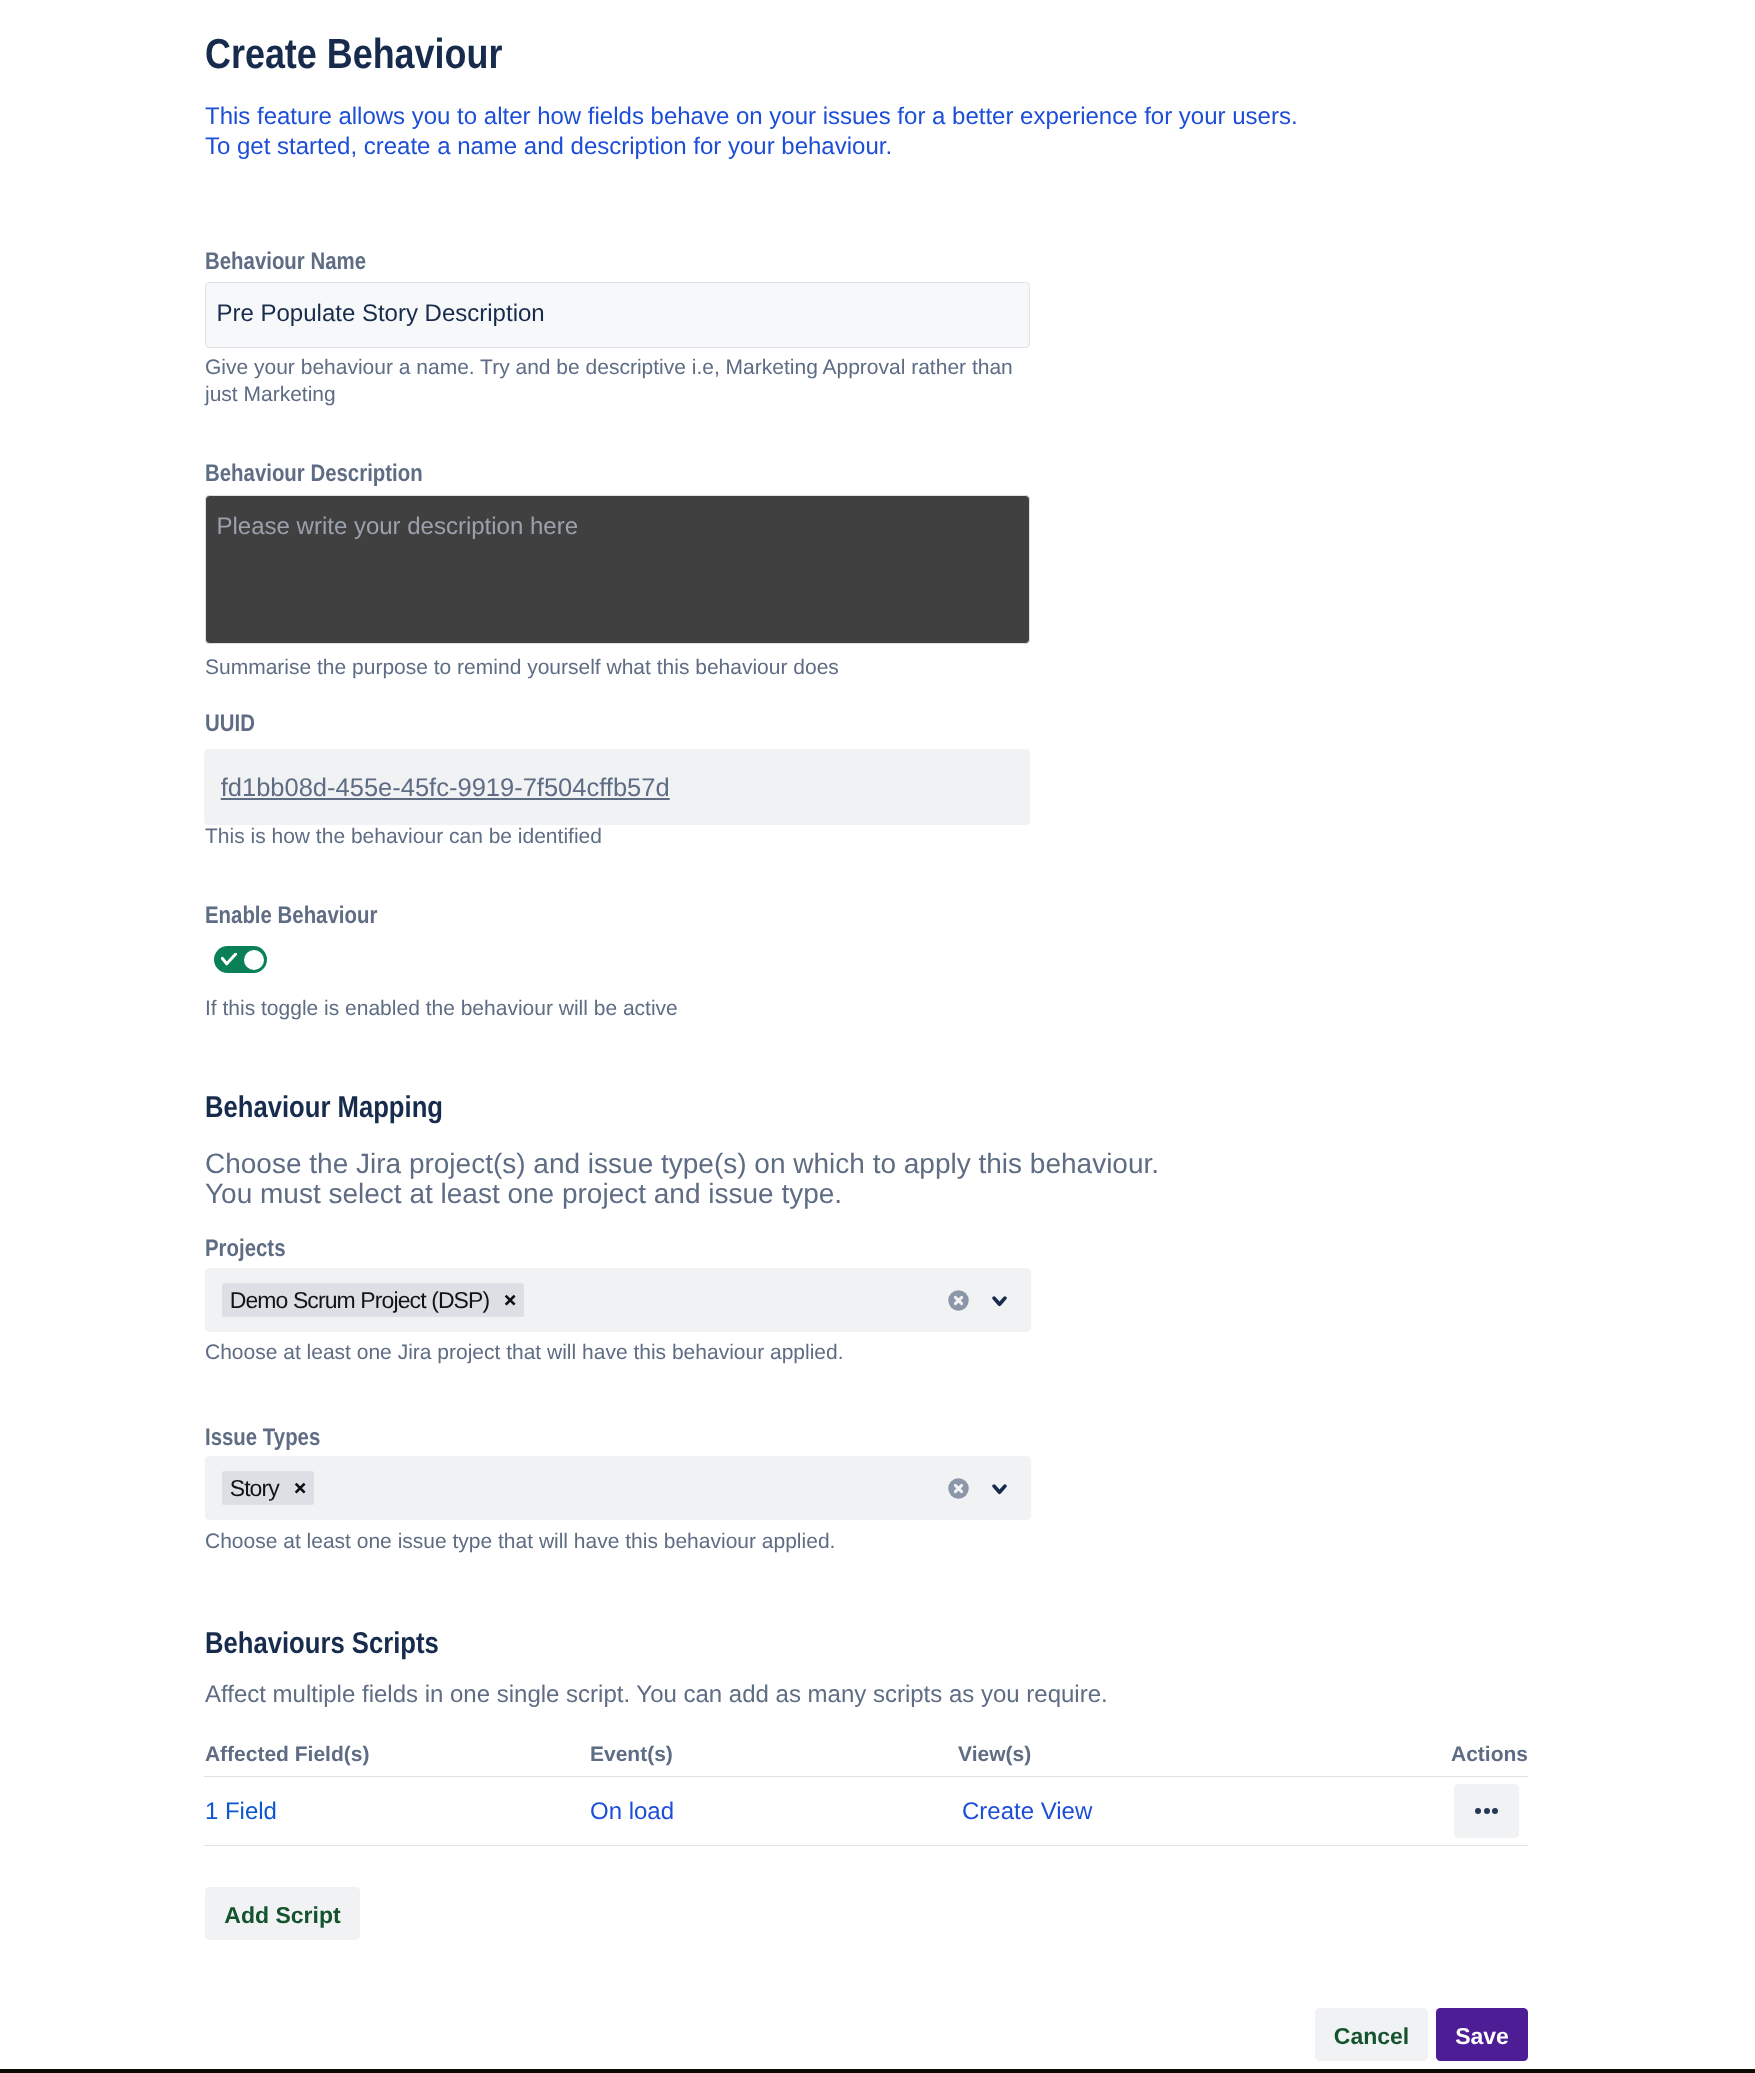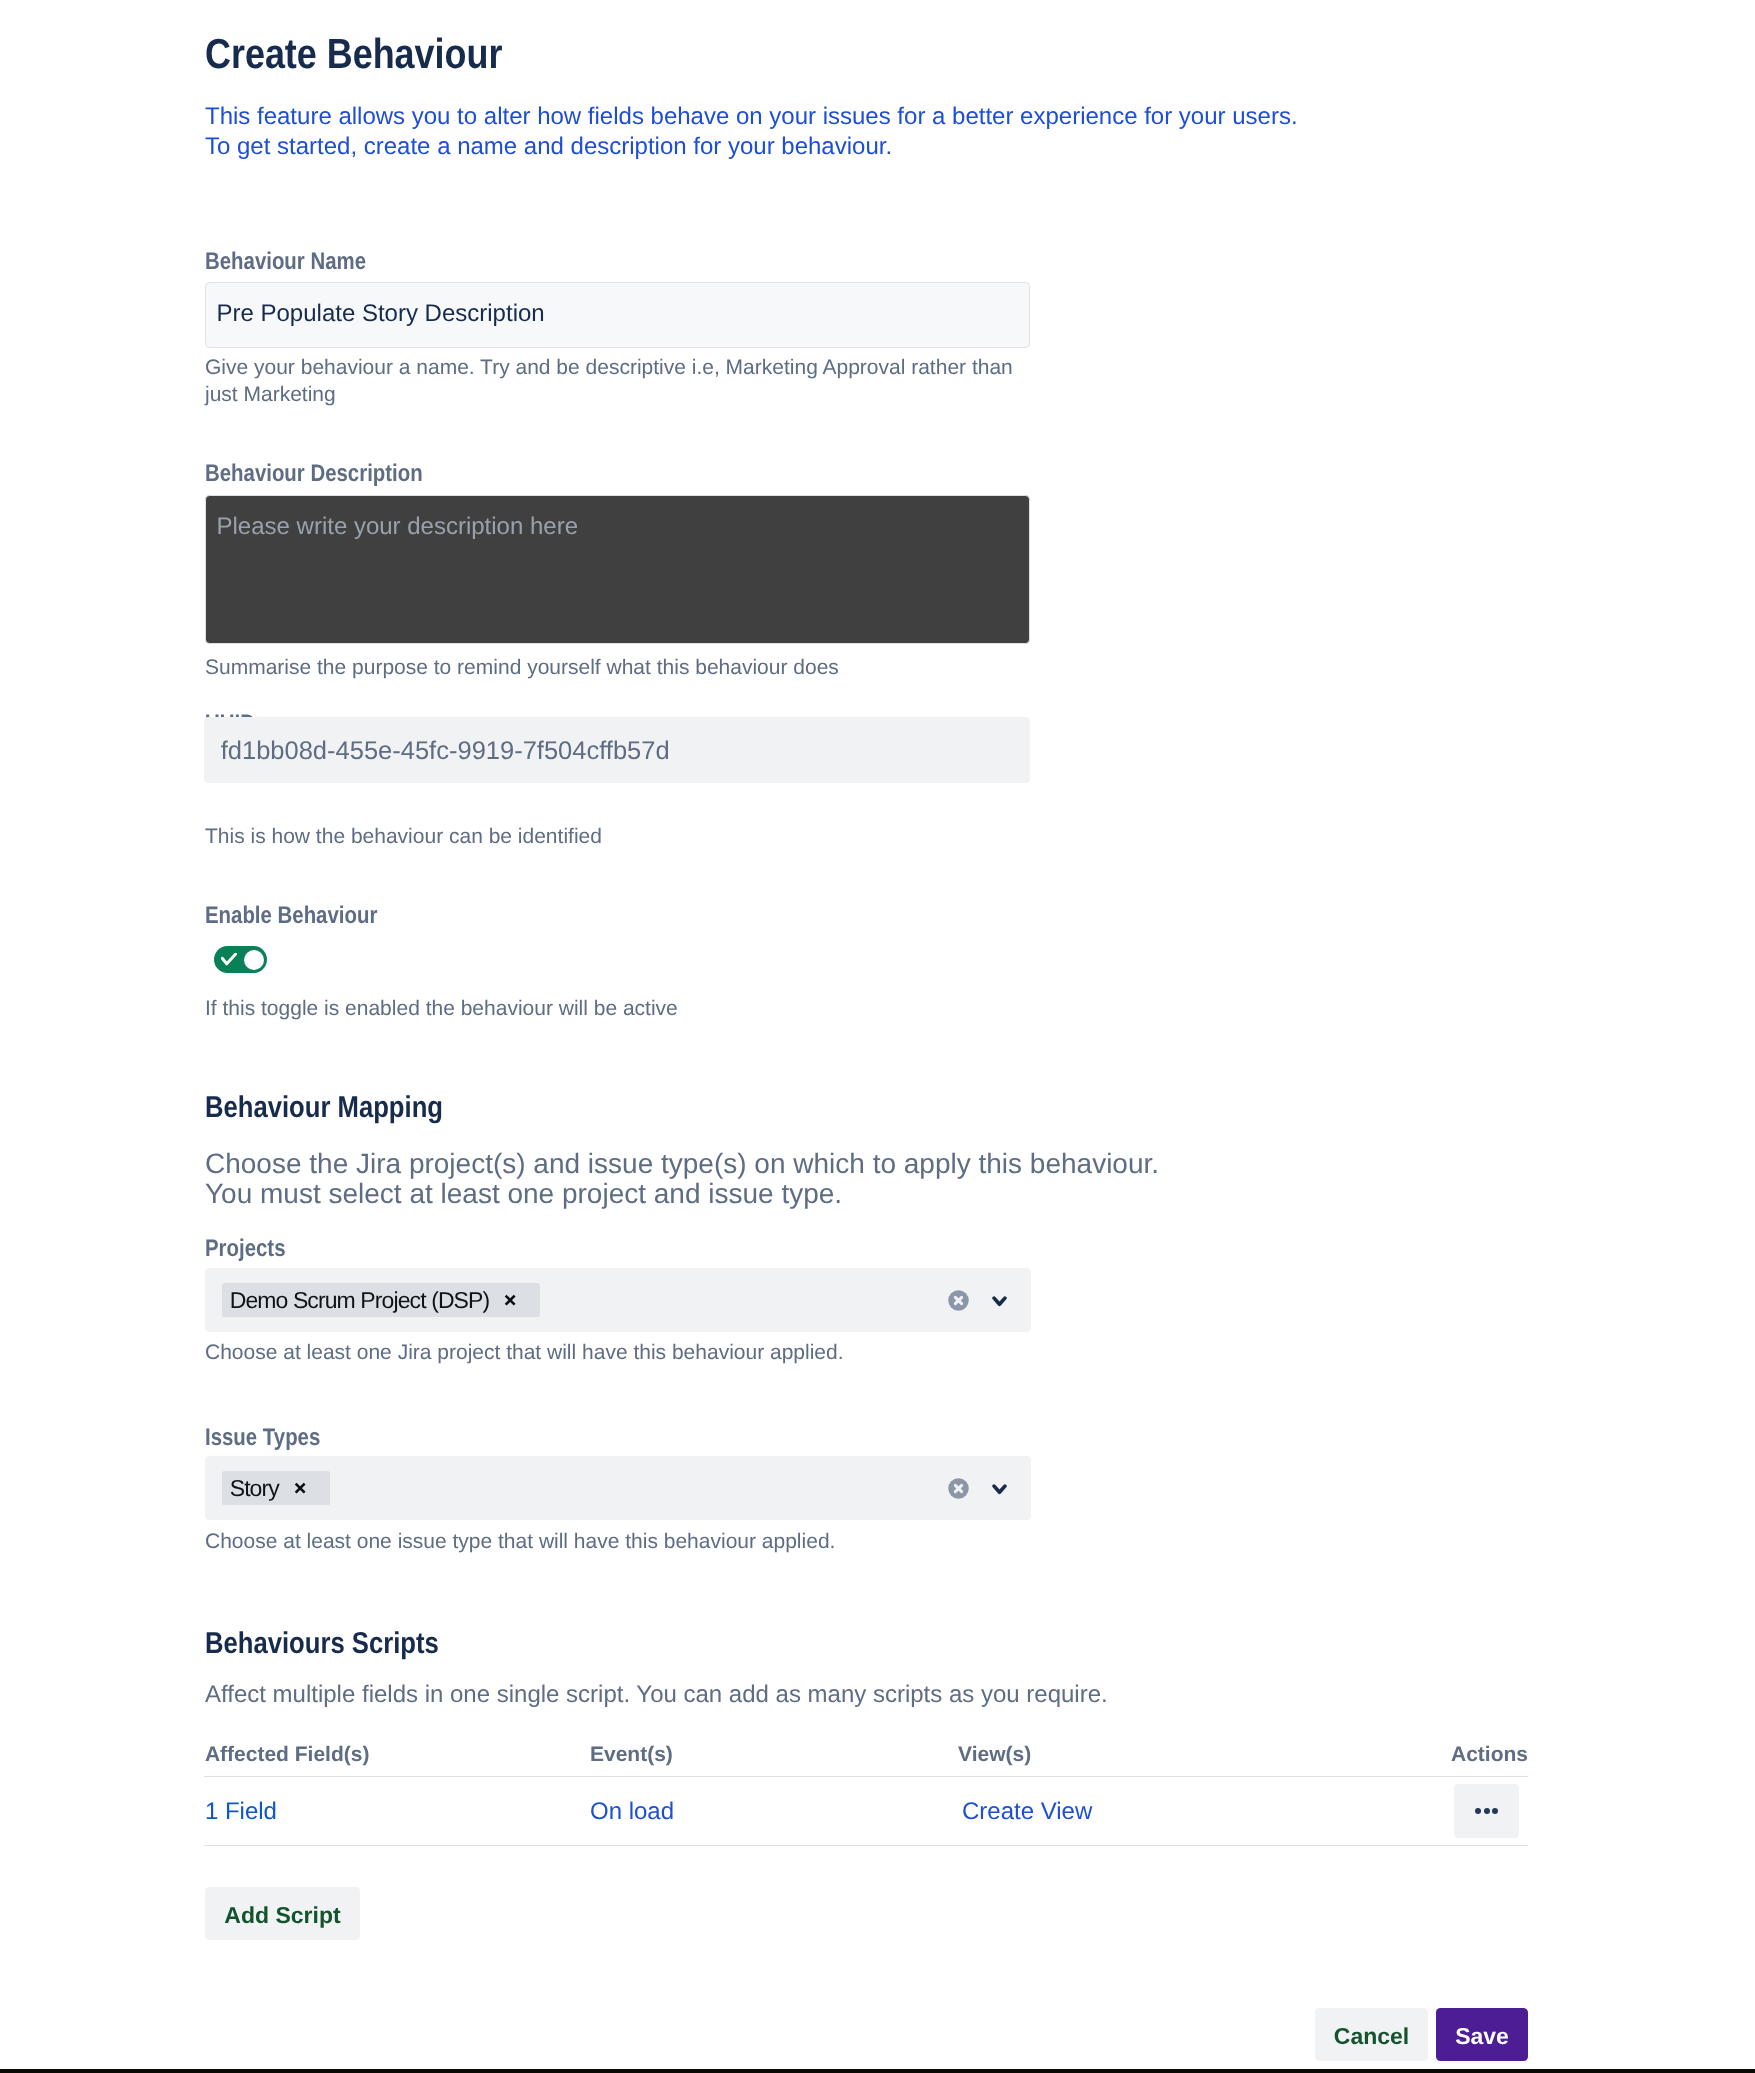--- a/index.html
+++ b/index.html
@@ -80,21 +80,21 @@
   .sdesc-bs { font-size:24px; }
 
   
   .sel {
     position:absolute; left:205px; width:826px; height:64px;
     background:#f1f2f4; border-radius:4.4px;
   }
   .chip {
     position:absolute; left:16.7px; top:15px; height:34px;
     background:#dcdfe4; border-radius:2.6px;
-    display:flex; align-items:center; padding:0 16px 0 8px;
+    display:flex; align-items:center; padding:0 0 0 8px;
     font-size:23px; color:#101418; letter-spacing:-0.9px;
   }
   .chip .xbtn {
     display:flex; align-items:center; justify-content:center;
     width:28px; height:34px; margin-left:7px; padding-top:0.9px;
   }
   .sel .clear { position:absolute; top:22px; left:743px; display:block; line-height:0; }
   .sel .chev  { position:absolute; top:28px; left:787px; display:block; line-height:0; }
 
   
@@ -142,21 +142,21 @@
 
   <div class="flabel" style="left:205px; top:248px;">Behaviour Name</div>
   <div class="finput" style="top:282px; height:66px;">Pre Populate Story Description</div>
   <div class="fhelp" style="left:205px; top:354px; width:843px;">Give your behaviour a name. Try and be descriptive i.e, Marketing Approval rather than just Marketing</div>
 
   <div class="flabel" style="left:205px; top:460px;">Behaviour Description</div>
   <div class="ftextarea" style="top:495px; height:149px;">Please write your description here</div>
   <div class="fhelp" style="left:205px; top:654px; width:878px;">Summarise the purpose to remind yourself what this behaviour does</div>
 
   <div class="flabel" style="left:205px; top:710px;">UUID</div>
-  <div class="fro" style="top:717px; height:66px;">fd1bb08d-455e-45fc-9919-7f504cffb57d</div>
+  <div class="fro" style="top:749px; height:76px;text-decoration:underline;">fd1bb08d-455e-45fc-9919-7f504cffb57d</div>
   <div class="fhelp" style="left:205px; top:823px; width:878px;">This is how the behaviour can be identified</div>
 
   <div class="flabel" style="left:205px; top:902px;">Enable Behaviour</div>
   <div class="toggle" style="left:214px; top:946px;">
     <span class="chk">
       <svg width="16" height="13" viewBox="0 0 18 15">
           <path d="M1.2 6.1 L6.4 12.5 L16.7 1.2" fill="none" stroke="#fff" stroke-width="3.4" stroke-linecap="round" stroke-linejoin="round"></path>
         </svg>
     </span>
     <span class="knob"></span>

